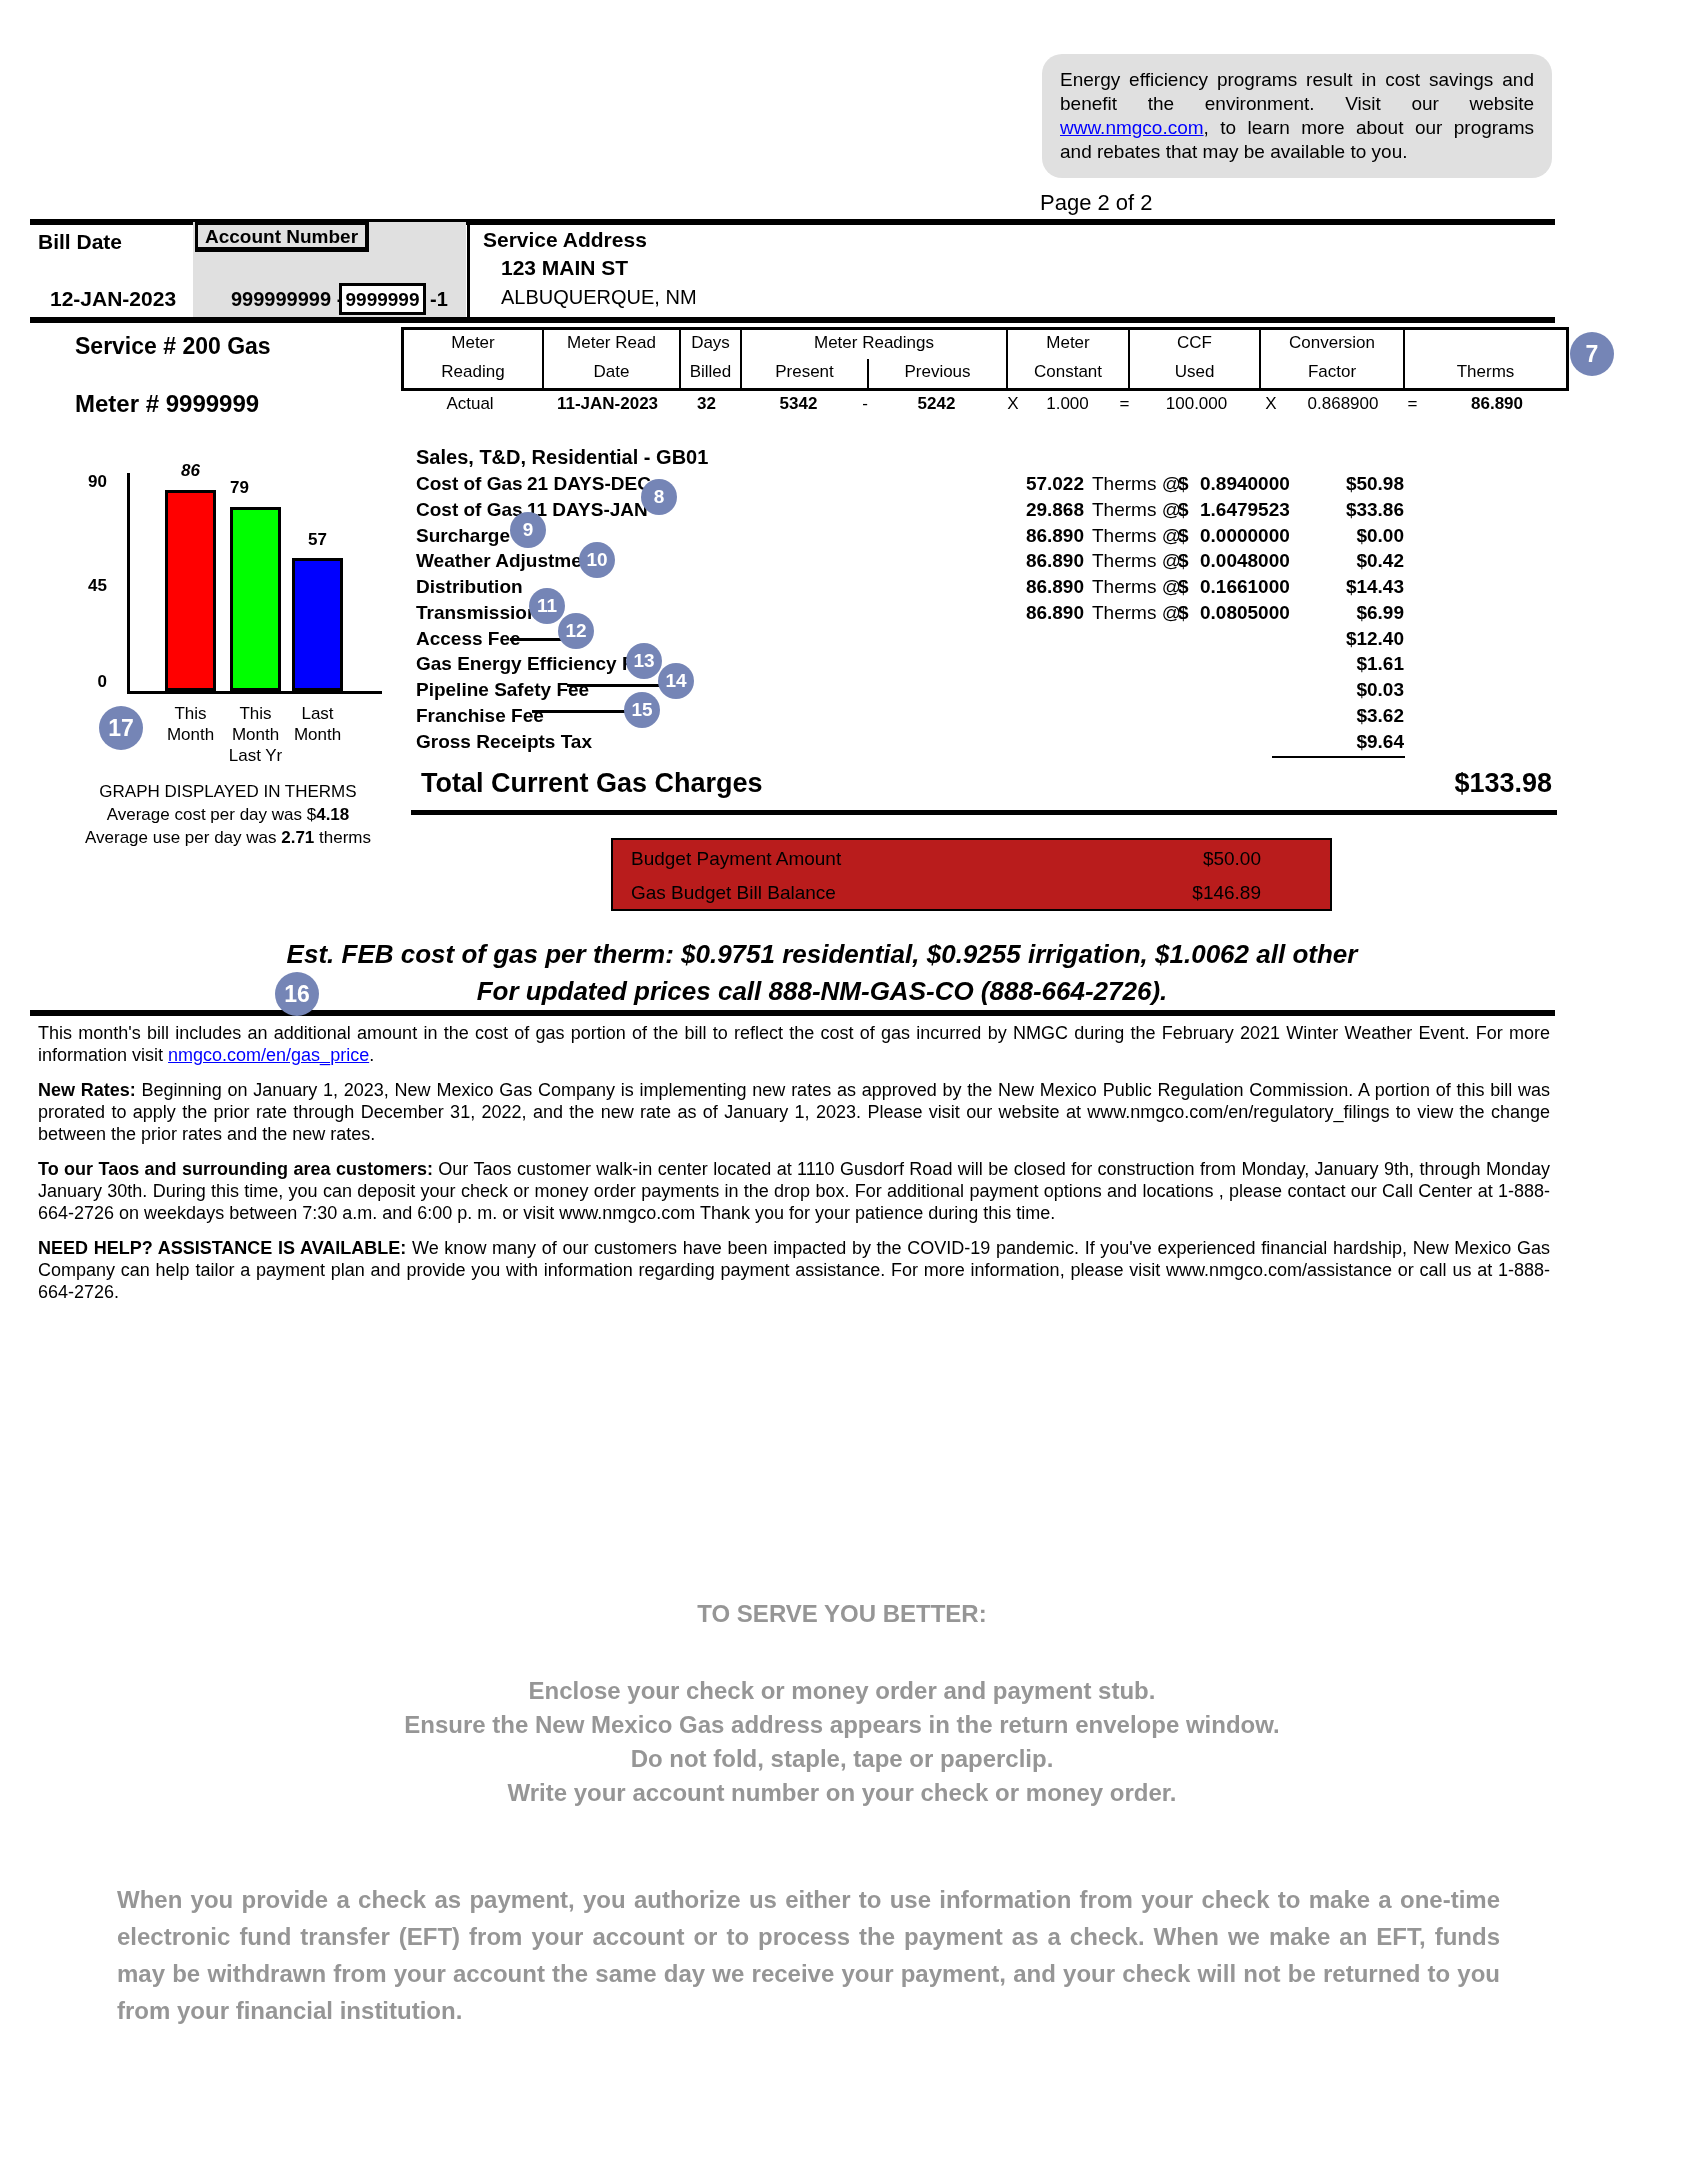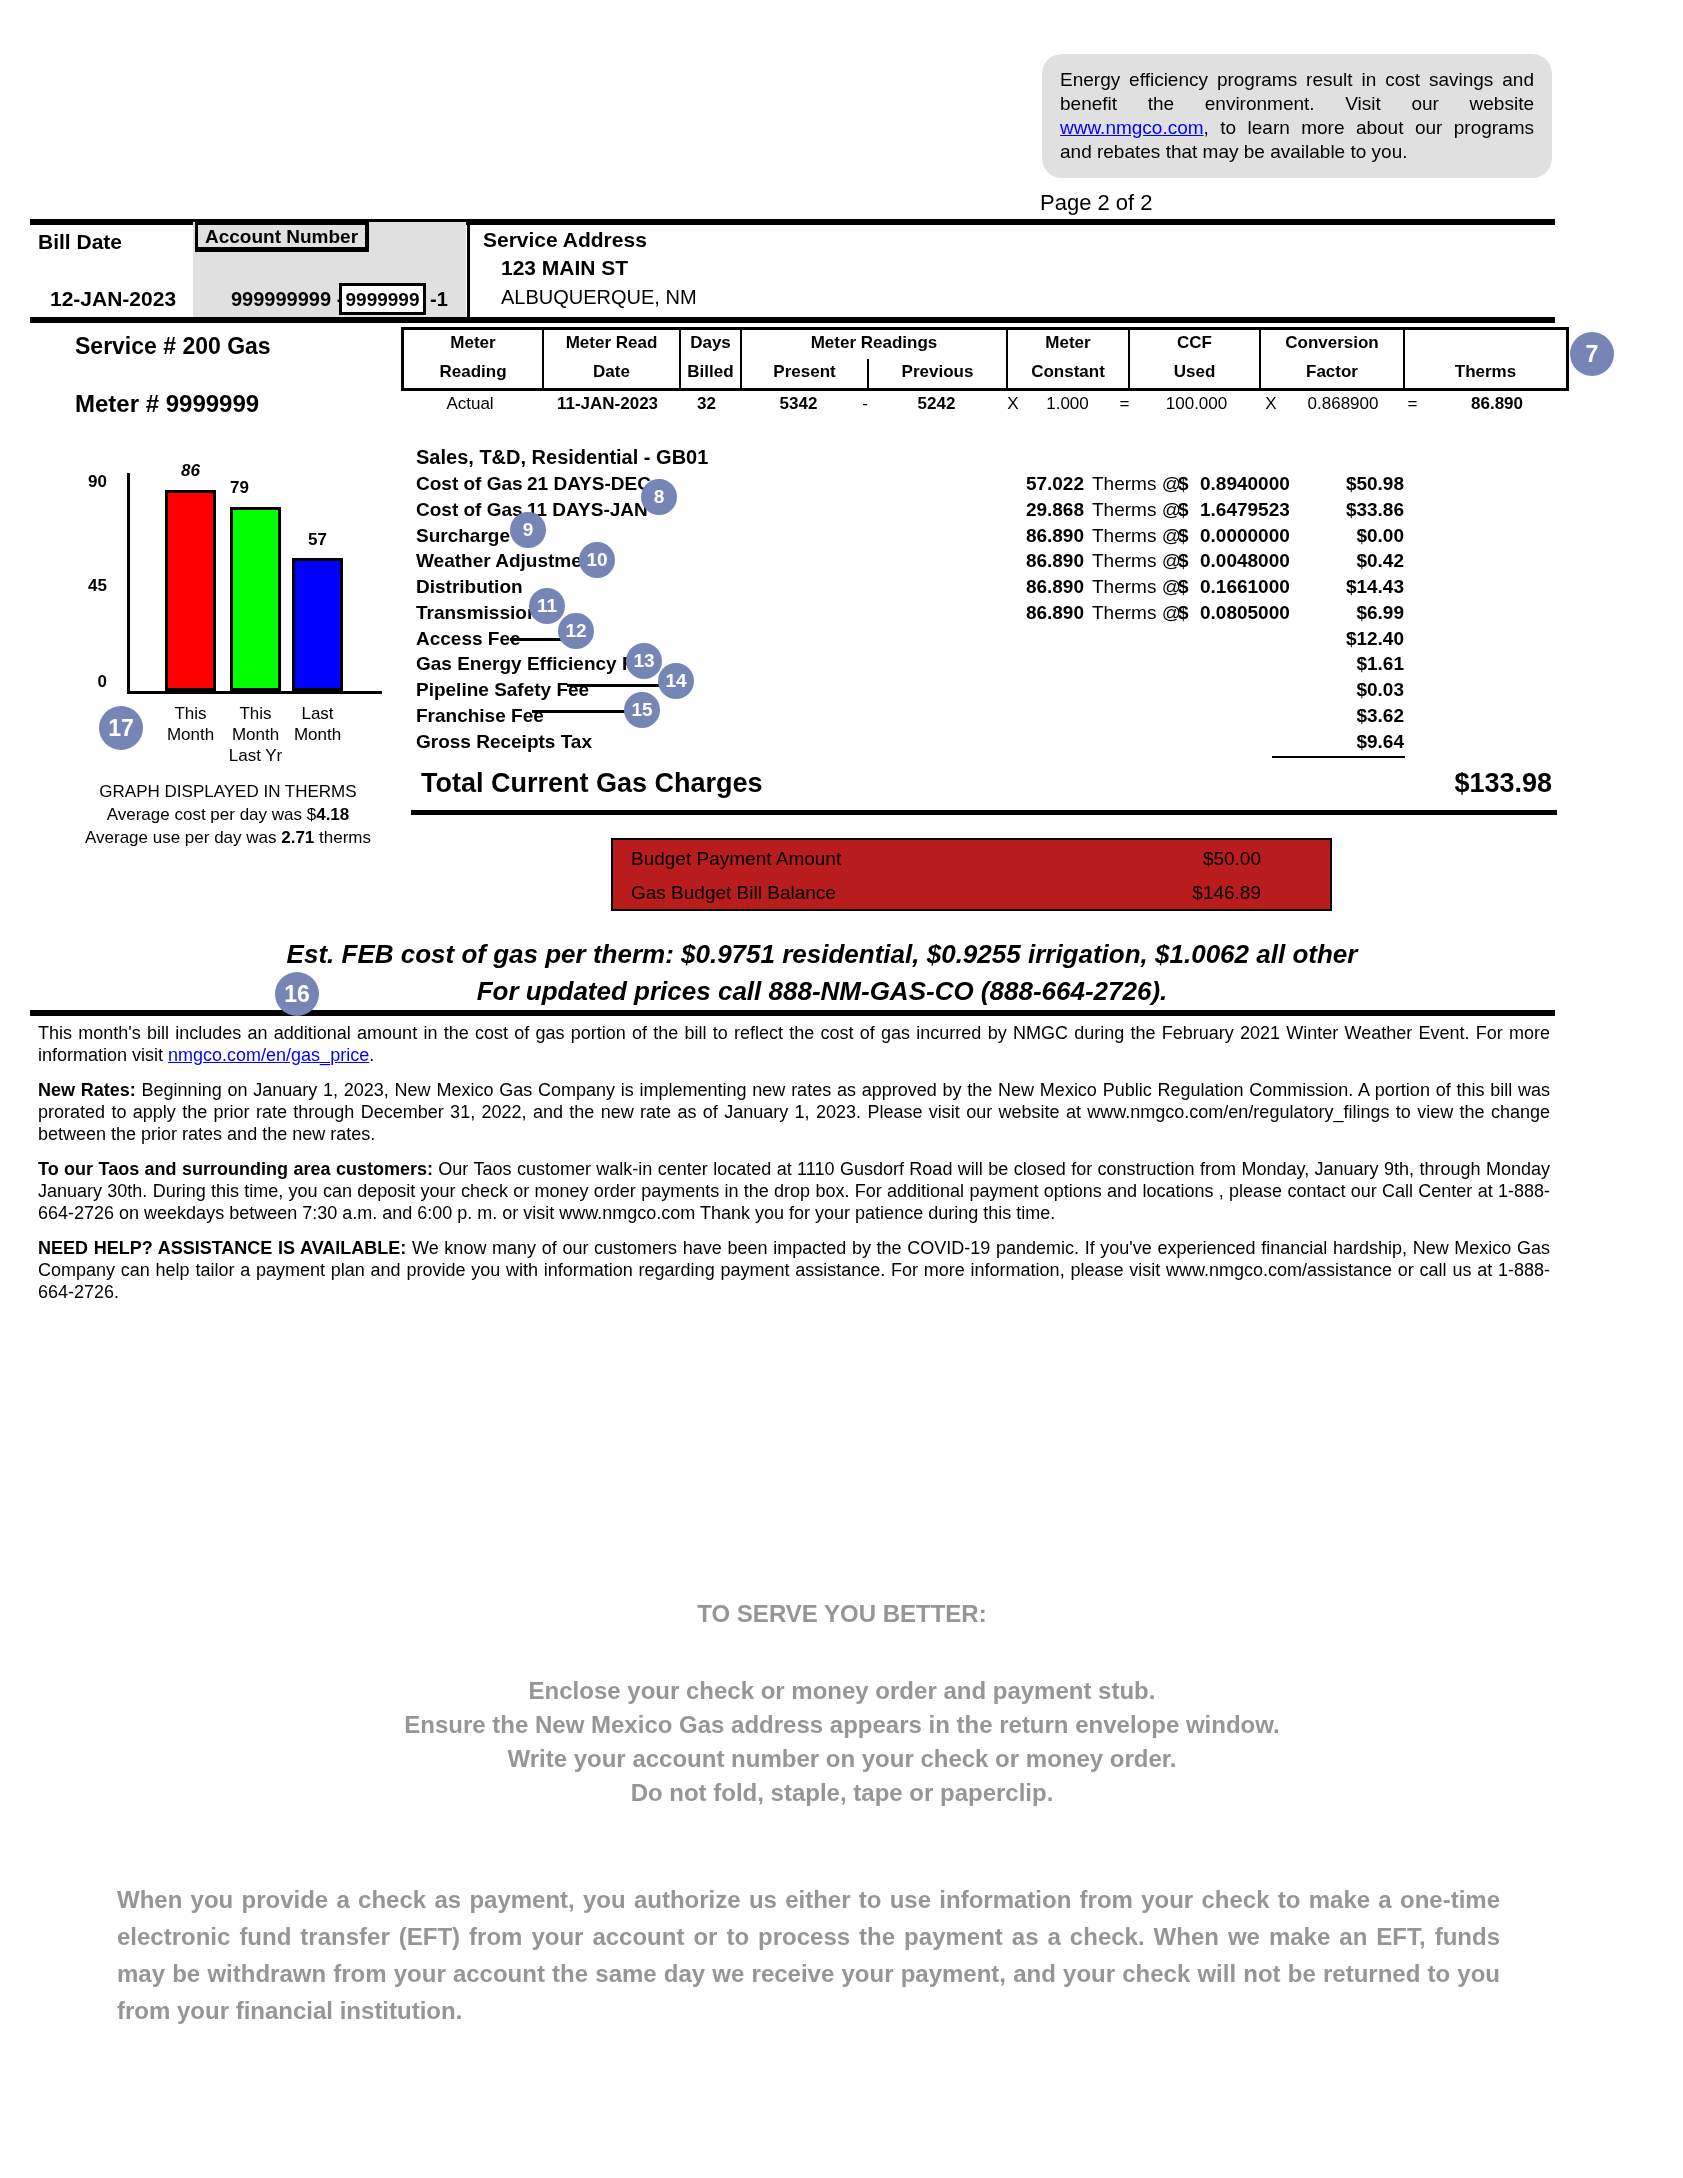--- a/index.html
+++ b/index.html
@@ -20,21 +20,21 @@
   
   .acct-panel{position:absolute;left:193px;top:222px;width:273px;height:95px;background:#e0e0e0}
   .acct-label{position:absolute;left:195px;top:222px;width:174px;height:30px;background:#e0e0e0;
               border:3px solid #000;border-bottom-width:5px;border-right-width:4px;box-sizing:border-box;
               font-size:19px;font-weight:bold;text-align:center;line-height:24px}
   .acct-box{position:absolute;left:339px;top:283px;width:87px;height:32px;border:3px solid #000;background:#fff;
             box-sizing:border-box;font-size:19px;font-weight:bold;text-align:center;line-height:27px}
   .vdiv{position:absolute;left:467px;top:222px;width:3px;height:95px;background:#000}
   
   .mtable{position:absolute;left:401px;top:327px;width:1168px;border:3px solid #000;box-sizing:border-box;
-          display:grid;grid-template-columns:138px 137px 61px 127px 139px 122px 131px 144px 1fr;font-size:17px;font-weight:bold}
+          display:grid;grid-template-columns:138px 137px 61px 127px 139px 122px 131px 144px 1fr;font-size:17px;font-weight:normal}
   .mtable div{text-align:center;padding:3px 0;height:23px}
   .bl{border-left:2px solid #000}
   .mdata{position:absolute;left:401px;top:394px;width:1168px;display:flex;font-size:17px;white-space:nowrap}
   .mdata span{display:block;text-align:center}
   
   .bar{position:absolute;width:51px;box-sizing:border-box;border:3px solid #000}
   .bar-val{position:absolute;width:71px;text-align:center;font-size:17px;font-weight:bold}
   .tick{position:absolute;width:30px;text-align:right;font-size:17px;font-weight:bold}
   .catlbl{position:absolute;width:71px;text-align:center;font-size:17px;line-height:21px}
   .chartnotes{position:absolute;left:45px;top:780px;width:366px;text-align:center;font-size:17px;line-height:23px}
@@ -267,20 +267,20 @@
     <p><span>This month's bill includes an additional amount in the cost of gas portion of the bill to reflect the cost of gas incurred by NMGC during the February 2021 Winter Weather Event. For more information visit </span><span class="link">nmgco.com/en/gas_price</span><span>.</span></p>
     <p><span class="b">New Rates:</span><span> Beginning on January 1, 2023, New Mexico Gas Company is implementing new rates as approved by the New Mexico Public Regulation Commission. A portion of this bill was prorated to apply the prior rate through December 31, 2022, and the new rate as of January 1, 2023. Please visit our website at www.nmgco.com/en/regulatory_filings to view the change between the prior rates and the new rates.</span></p>
     <p><span class="b">To our Taos and surrounding area customers:</span><span> Our Taos customer walk-in center located at 1110 Gusdorf Road will be closed for construction from Monday, January 9th, through Monday January 30th. During this time, you can deposit your check or money order payments in the drop box. For additional payment options and locations , please contact our Call Center at 1-888-664-2726 on weekdays between 7:30 a.m. and 6:00 p. m. or visit www.nmgco.com Thank you for your patience during this time.</span></p>
     <p><span class="b">NEED HELP? ASSISTANCE IS AVAILABLE:</span><span> We know many of our customers have been impacted by the COVID-19 pandemic. If you've experienced financial hardship, New Mexico Gas Company can help tailor a payment plan and provide you with information regarding payment assistance. For more information, please visit www.nmgco.com/assistance or call us at 1-888-664-2726.</span></p>
   </div>
 
   <div class="serve">
     <div class="title">TO SERVE YOU BETTER:</div>
     <div class="line">Enclose your check or money order and payment stub.</div>
     <div class="line">Ensure the New Mexico Gas address appears in the return envelope window.</div>
+    <div class="line">Do not fold, staple, tape or paperclip.</div>
     <div class="line">Write your account number on your check or money order.</div>
-    <div class="line">Do not fold, staple, tape or paperclip.</div>
   </div>
 
   <div class="eft">When you provide a check as payment, you authorize us either to use information from your check to make a one-time electronic fund transfer (EFT) from your account or to process the payment as a check. When we make an EFT, funds may be withdrawn from your account the same day we receive your payment, and your check will not be returned to you from your financial institution.</div>
 
 </div>
 
 
 </body></html>

